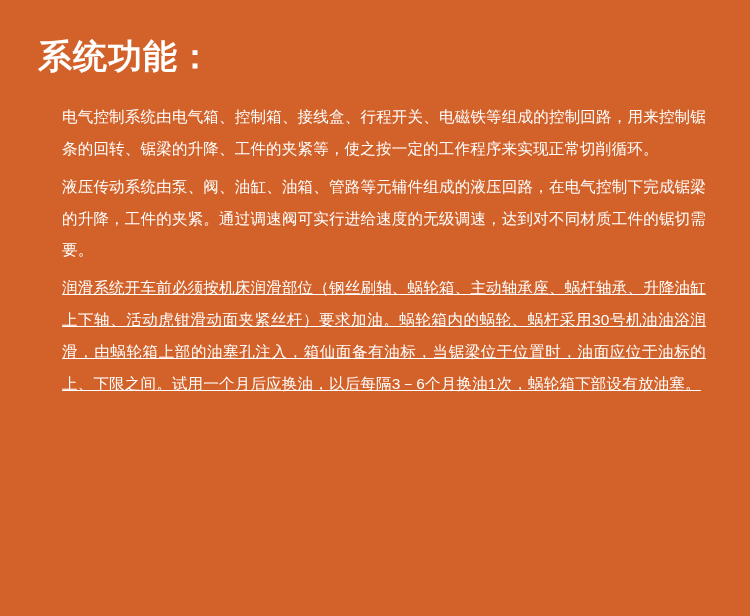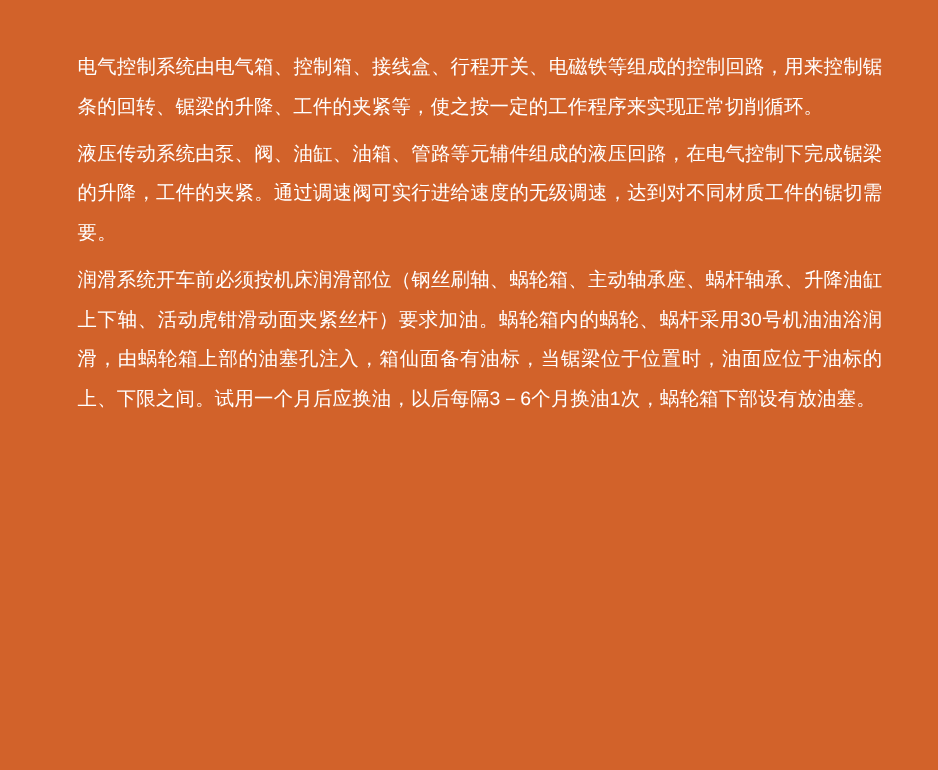--- a/index.html
+++ b/index.html
@@ -35,27 +35,29 @@
   .paragraph {
     color: #ffffff;
     font-size: 15.5px;
     line-height: 2.05;
     text-align: justify;
     margin: 0 0 6px 0;
     letter-spacing: 0.2px;
   }
   .paragraph:last-child {
     margin-bottom: 0;
+    text-decoration: underline;
   }
 </style>
 </head>
 <body>
 
 <div class="page">
 
+  <h1 class="page-title">系统功能：</h1>
 
   <div class="body-copy">
     <p class="paragraph">电气控制系统由电气箱、控制箱、接线盒、行程开关、电磁铁等组成的控制回路，用来控制锯条的回转、锯梁的升降、工件的夹紧等，使之按一定的工作程序来实现正常切削循环。</p>
     <p class="paragraph">液压传动系统由泵、阀、油缸、油箱、管路等元辅件组成的液压回路，在电气控制下完成锯梁的升降，工件的夹紧。通过调速阀可实行进给速度的无级调速，达到对不同材质工件的锯切需要。</p>
     <p class="paragraph">润滑系统开车前必须按机床润滑部位（钢丝刷轴、蜗轮箱、主动轴承座、蜗杆轴承、升降油缸上下轴、活动虎钳滑动面夹紧丝杆）要求加油。蜗轮箱内的蜗轮、蜗杆采用30号机油油浴润滑，由蜗轮箱上部的油塞孔注入，箱仙面备有油标，当锯梁位于位置时，油面应位于油标的上、下限之间。试用一个月后应换油，以后每隔3－6个月换油1次，蜗轮箱下部设有放油塞。</p>
   </div>
 
 </div>
 
 </body></html>

